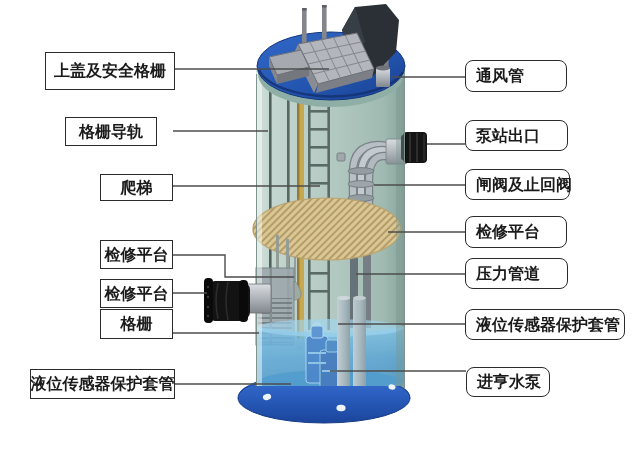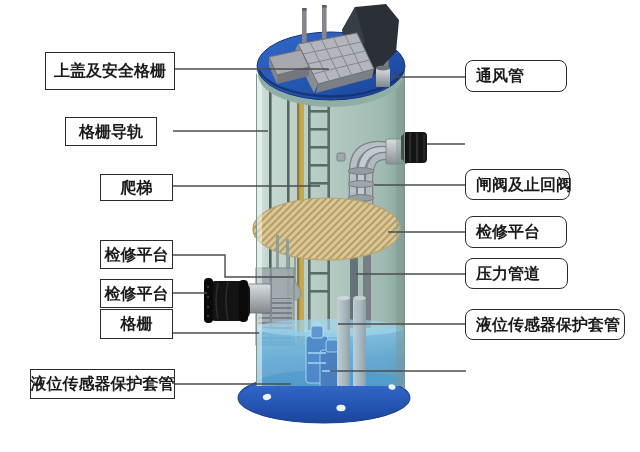--- a/index.html
+++ b/index.html
@@ -261,26 +261,32 @@
   <div class="label center" style="left:100px;top:309px;width:73px;height:30px">
     <span>格栅</span>
   </div>
   <div class="label center" style="left:30px;top:369px;width:145px;height:30px">
     <span>液位传感器保护套管</span>
   </div>
 
   <div class="label lead" style="left:465px;top:60px;width:102px;height:32px">
     <span>通风管</span>
   </div>
+  <div class="label lead" style="left:465px;top:120px;width:103px;height:31px">
+    <span>泵站出口</span>
+  </div>
   <div class="label lead" style="left:465px;top:169px;width:105px;height:31px">
     <span>闸阀及止回阀</span>
   </div>
   <div class="label lead" style="left:465px;top:216px;width:102px;height:32px">
     <span>检修平台</span>
   </div>
   <div class="label lead" style="left:465px;top:258px;width:103px;height:31px">
     <span>压力管道</span>
   </div>
   <div class="label lead" style="left:465px;top:309px;width:160px;height:31px">
     <span>液位传感器保护套管</span>
   </div>
+  <div class="label lead" style="left:466px;top:367px;width:84px;height:30px">
+    <span>进亨水泵</span>
+  </div>
 
 </div>
 
 </body></html>

